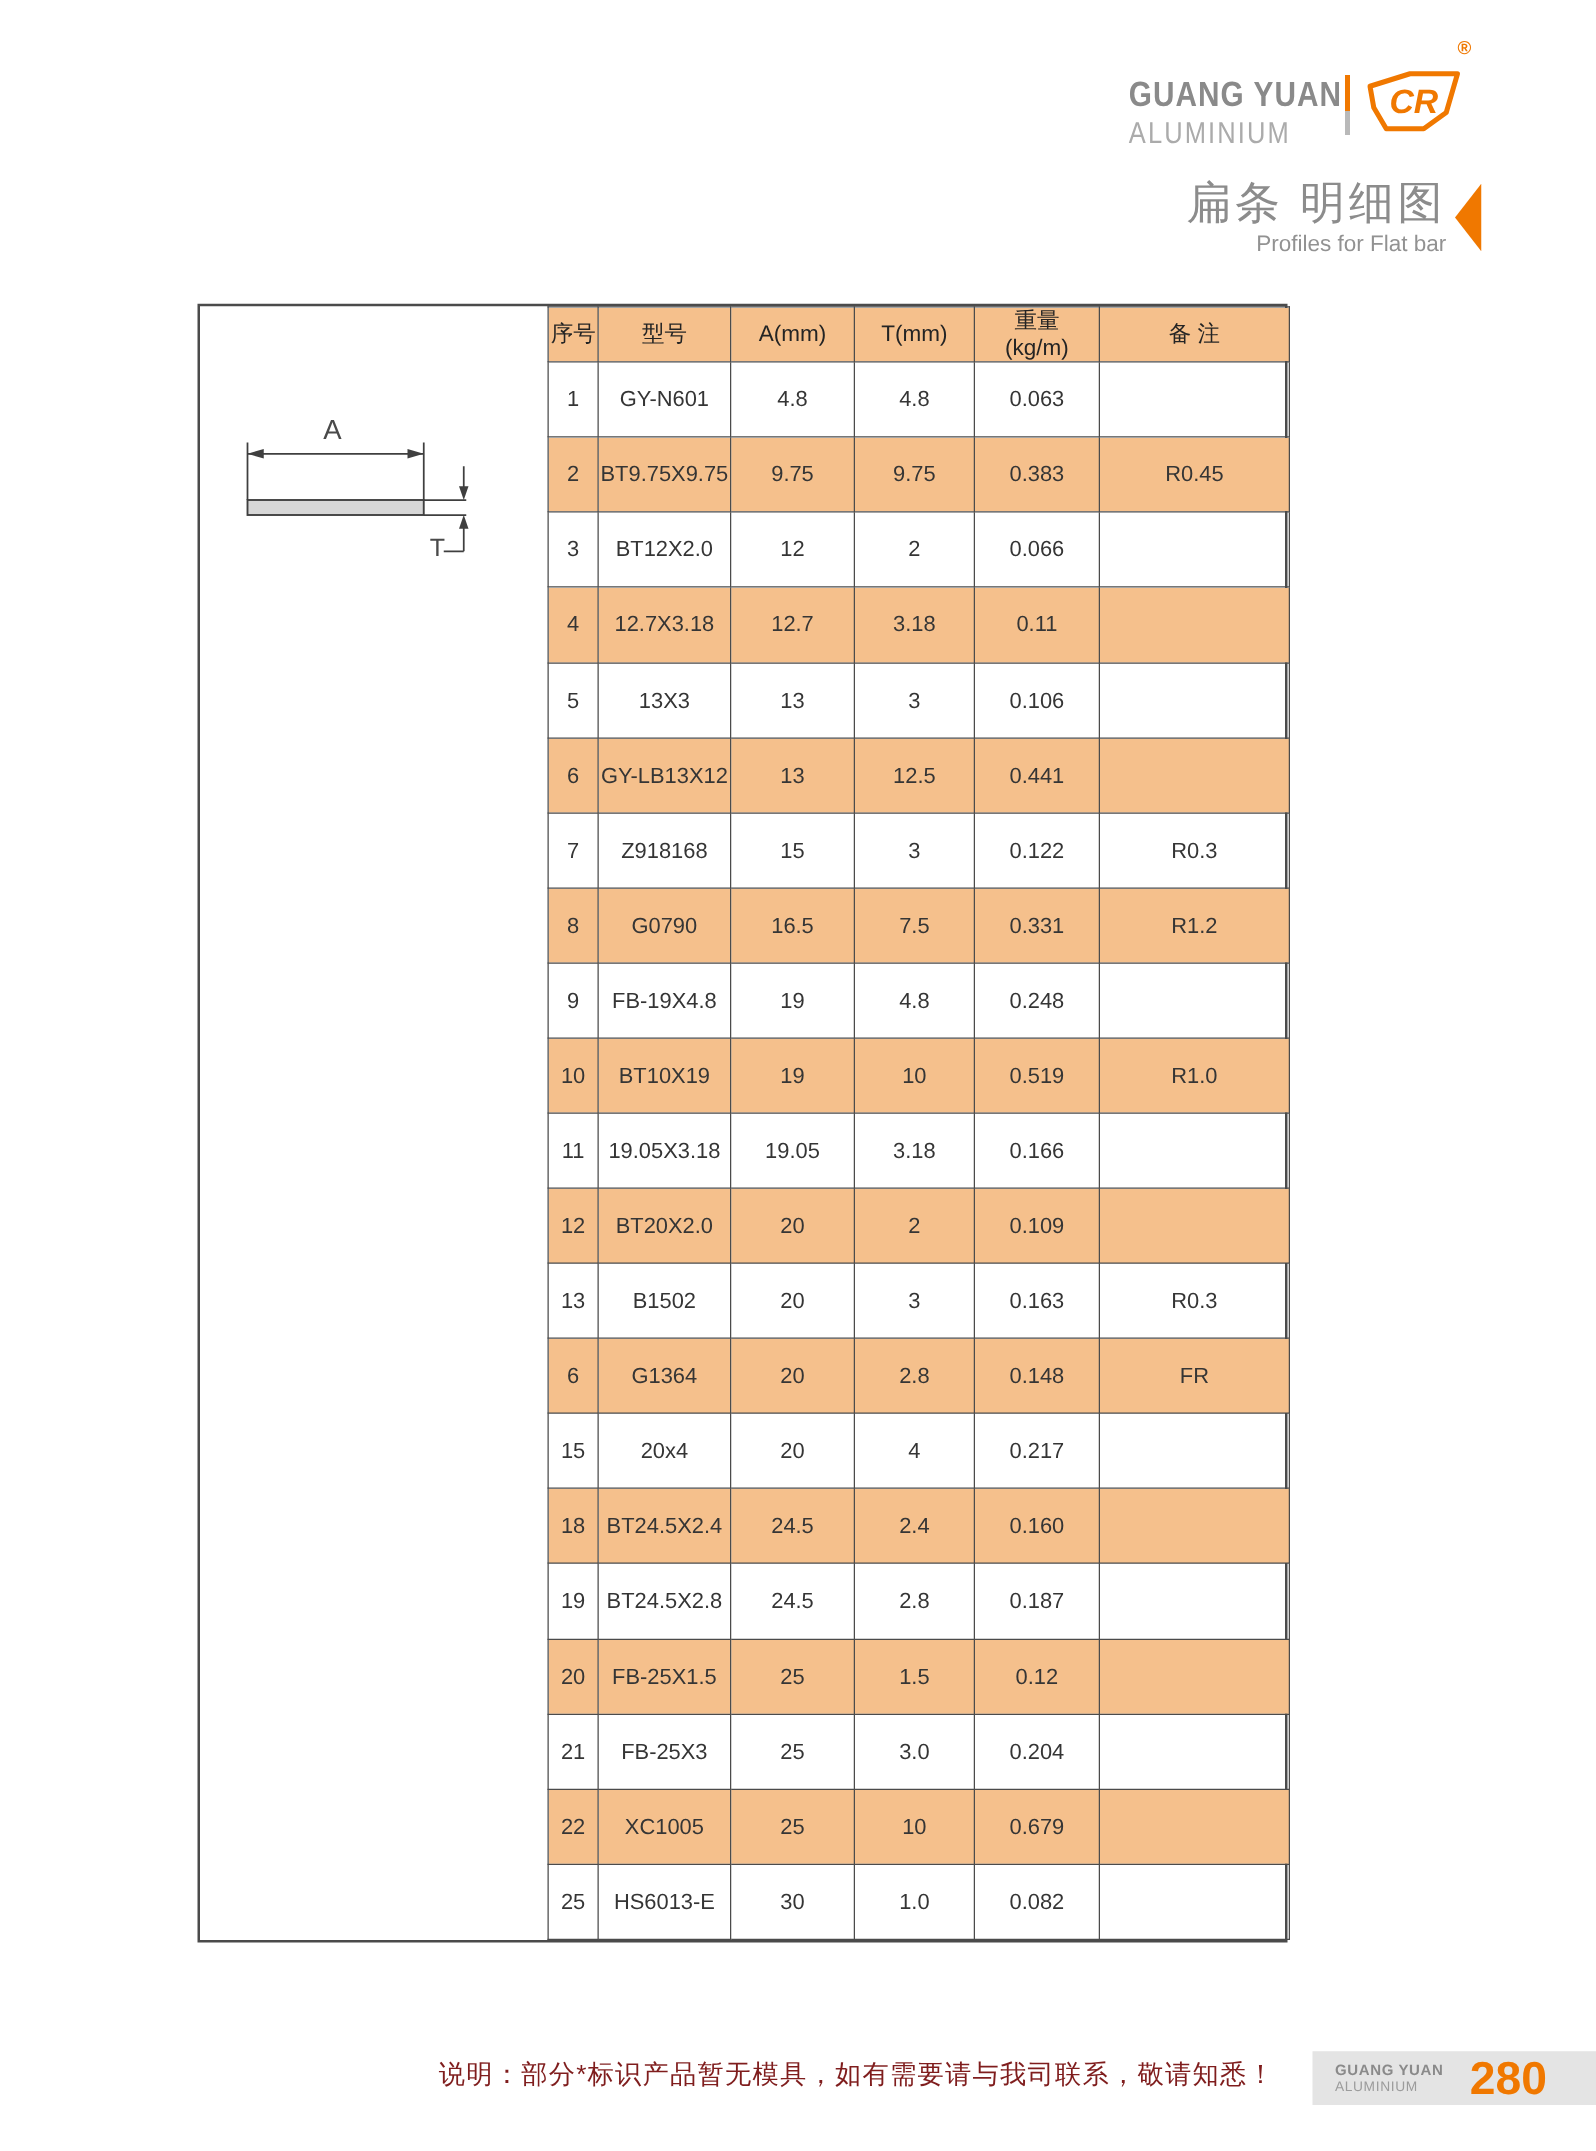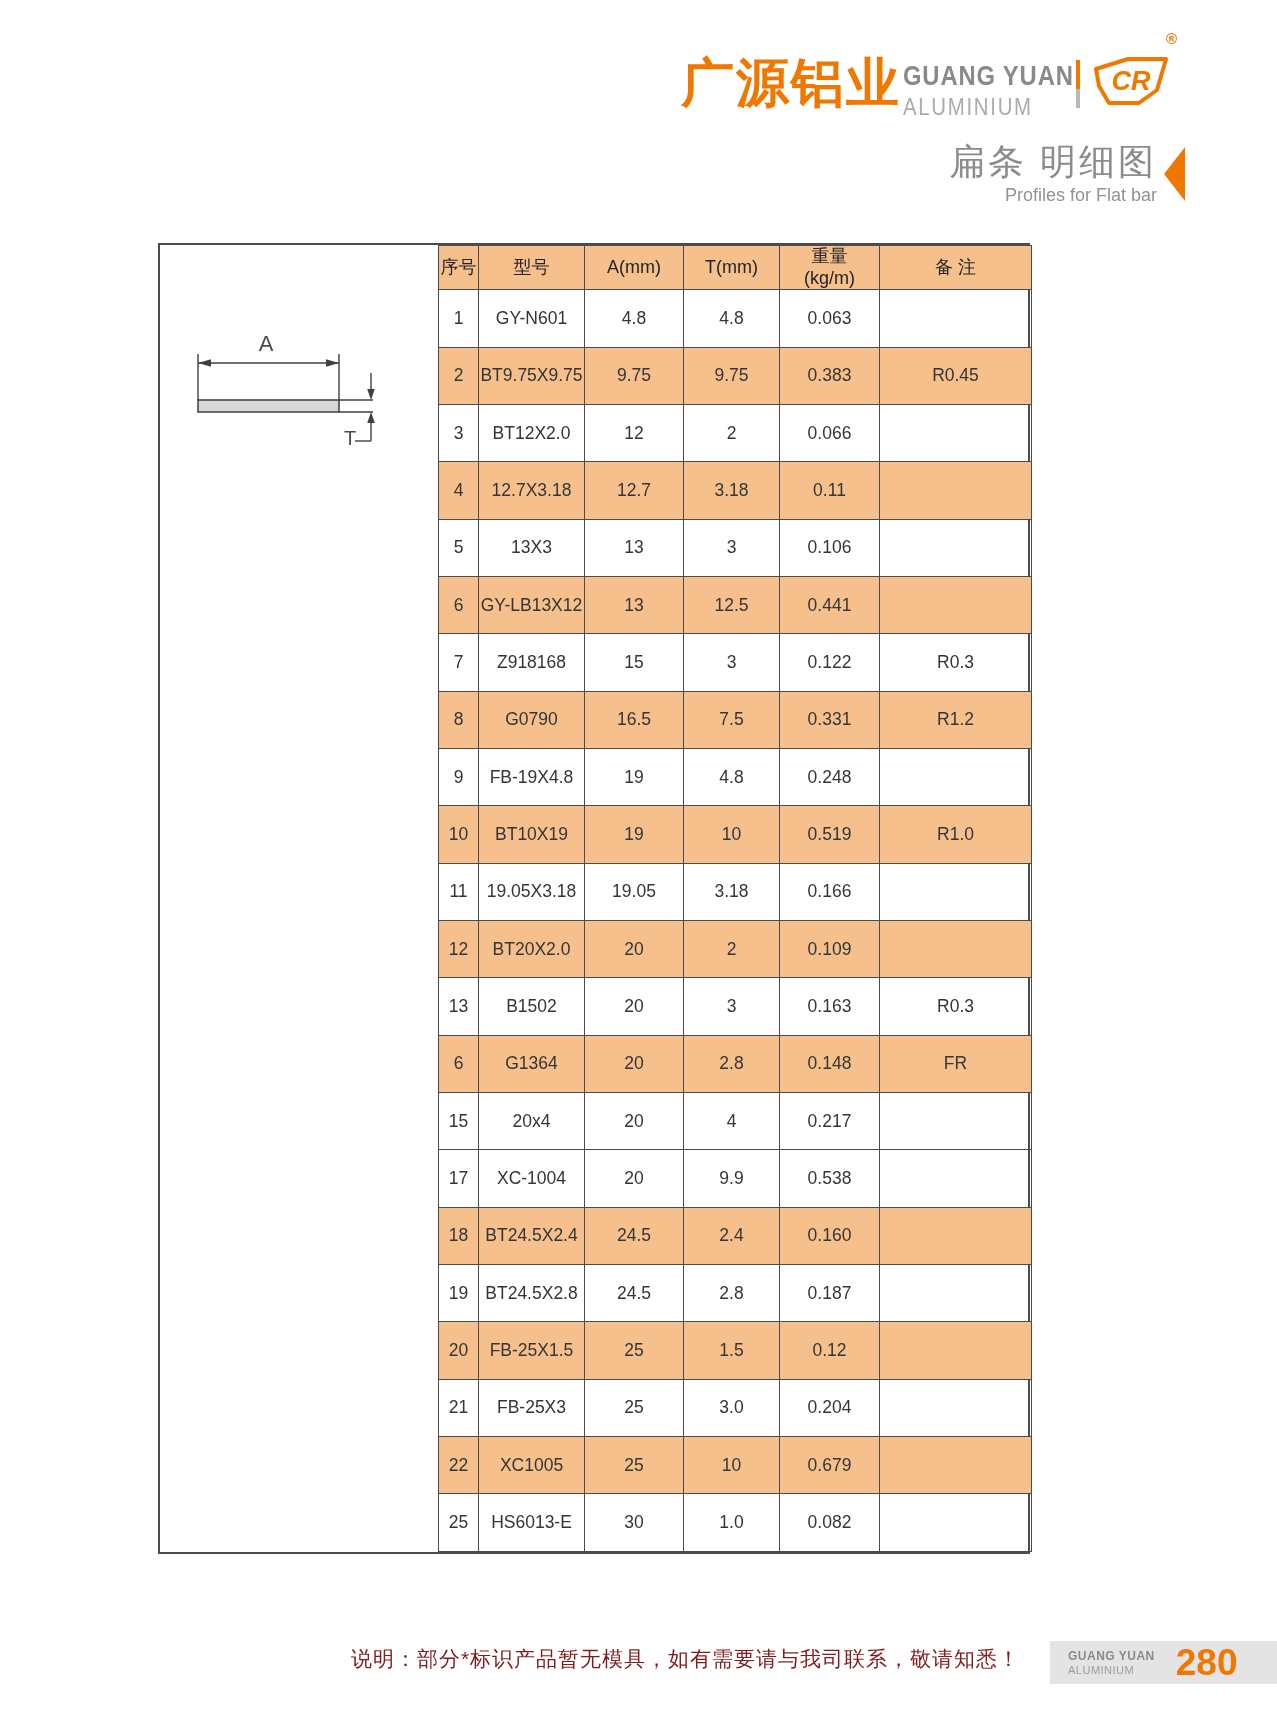--- a/index.html
+++ b/index.html
@@ -52,21 +52,20 @@
   .tab-brand{text-align:left;line-height:1;}
   .tab-brand-top{font-size:12px;font-weight:bold;color:#8a8a8a;letter-spacing:.5px;}
   .tab-brand-bottom{font-size:11px;color:#9c9c9c;margin-top:3px;letter-spacing:.5px;}
   .tab-page-num{font-size:37px;font-weight:bold;color:var(--accent);margin-left:21px;line-height:1;}
 </style>
 </head>
 <body>
 
 <div class="page">
 
-  <div class="brand-cn">广源铝业</div>
   <div class="brand-en">
     <div class="brand-en-top">GUANG YUAN</div>
     <div class="brand-en-bottom">ALUMINIUM</div>
   </div>
   <div class="brand-divider"></div>
   <div class="brand-mark">
     <svg width="78" height="52" viewBox="0 0 78 52">
       <polygon points="4,15 36,5 74,5 65,36 47,49 17,49 7,32" fill="none" stroke="#F07800" stroke-width="4" stroke-linejoin="round"></polygon>
       <text x="39" y="36" text-anchor="middle" font-size="27" font-weight="bold" font-style="italic" fill="#F07800" font-family="Liberation Sans, sans-serif">CR</text>
     </svg>
@@ -237,28 +236,20 @@
             <td>FR</td>
           </tr>
           <tr>
             <td>15</td>
             <td>20x4</td>
             <td>20</td>
             <td>4</td>
             <td>0.217</td>
             <td></td>
           </tr>
-          <tr>
-            <td>17</td>
-            <td>XC-1004</td>
-            <td>20</td>
-            <td>9.9</td>
-            <td>0.538</td>
-            <td></td>
-          </tr>
           <tr class="alt">
             <td>18</td>
             <td>BT24.5X2.4</td>
             <td>24.5</td>
             <td>2.4</td>
             <td>0.160</td>
             <td></td>
           </tr>
           <tr>
             <td>19</td>

